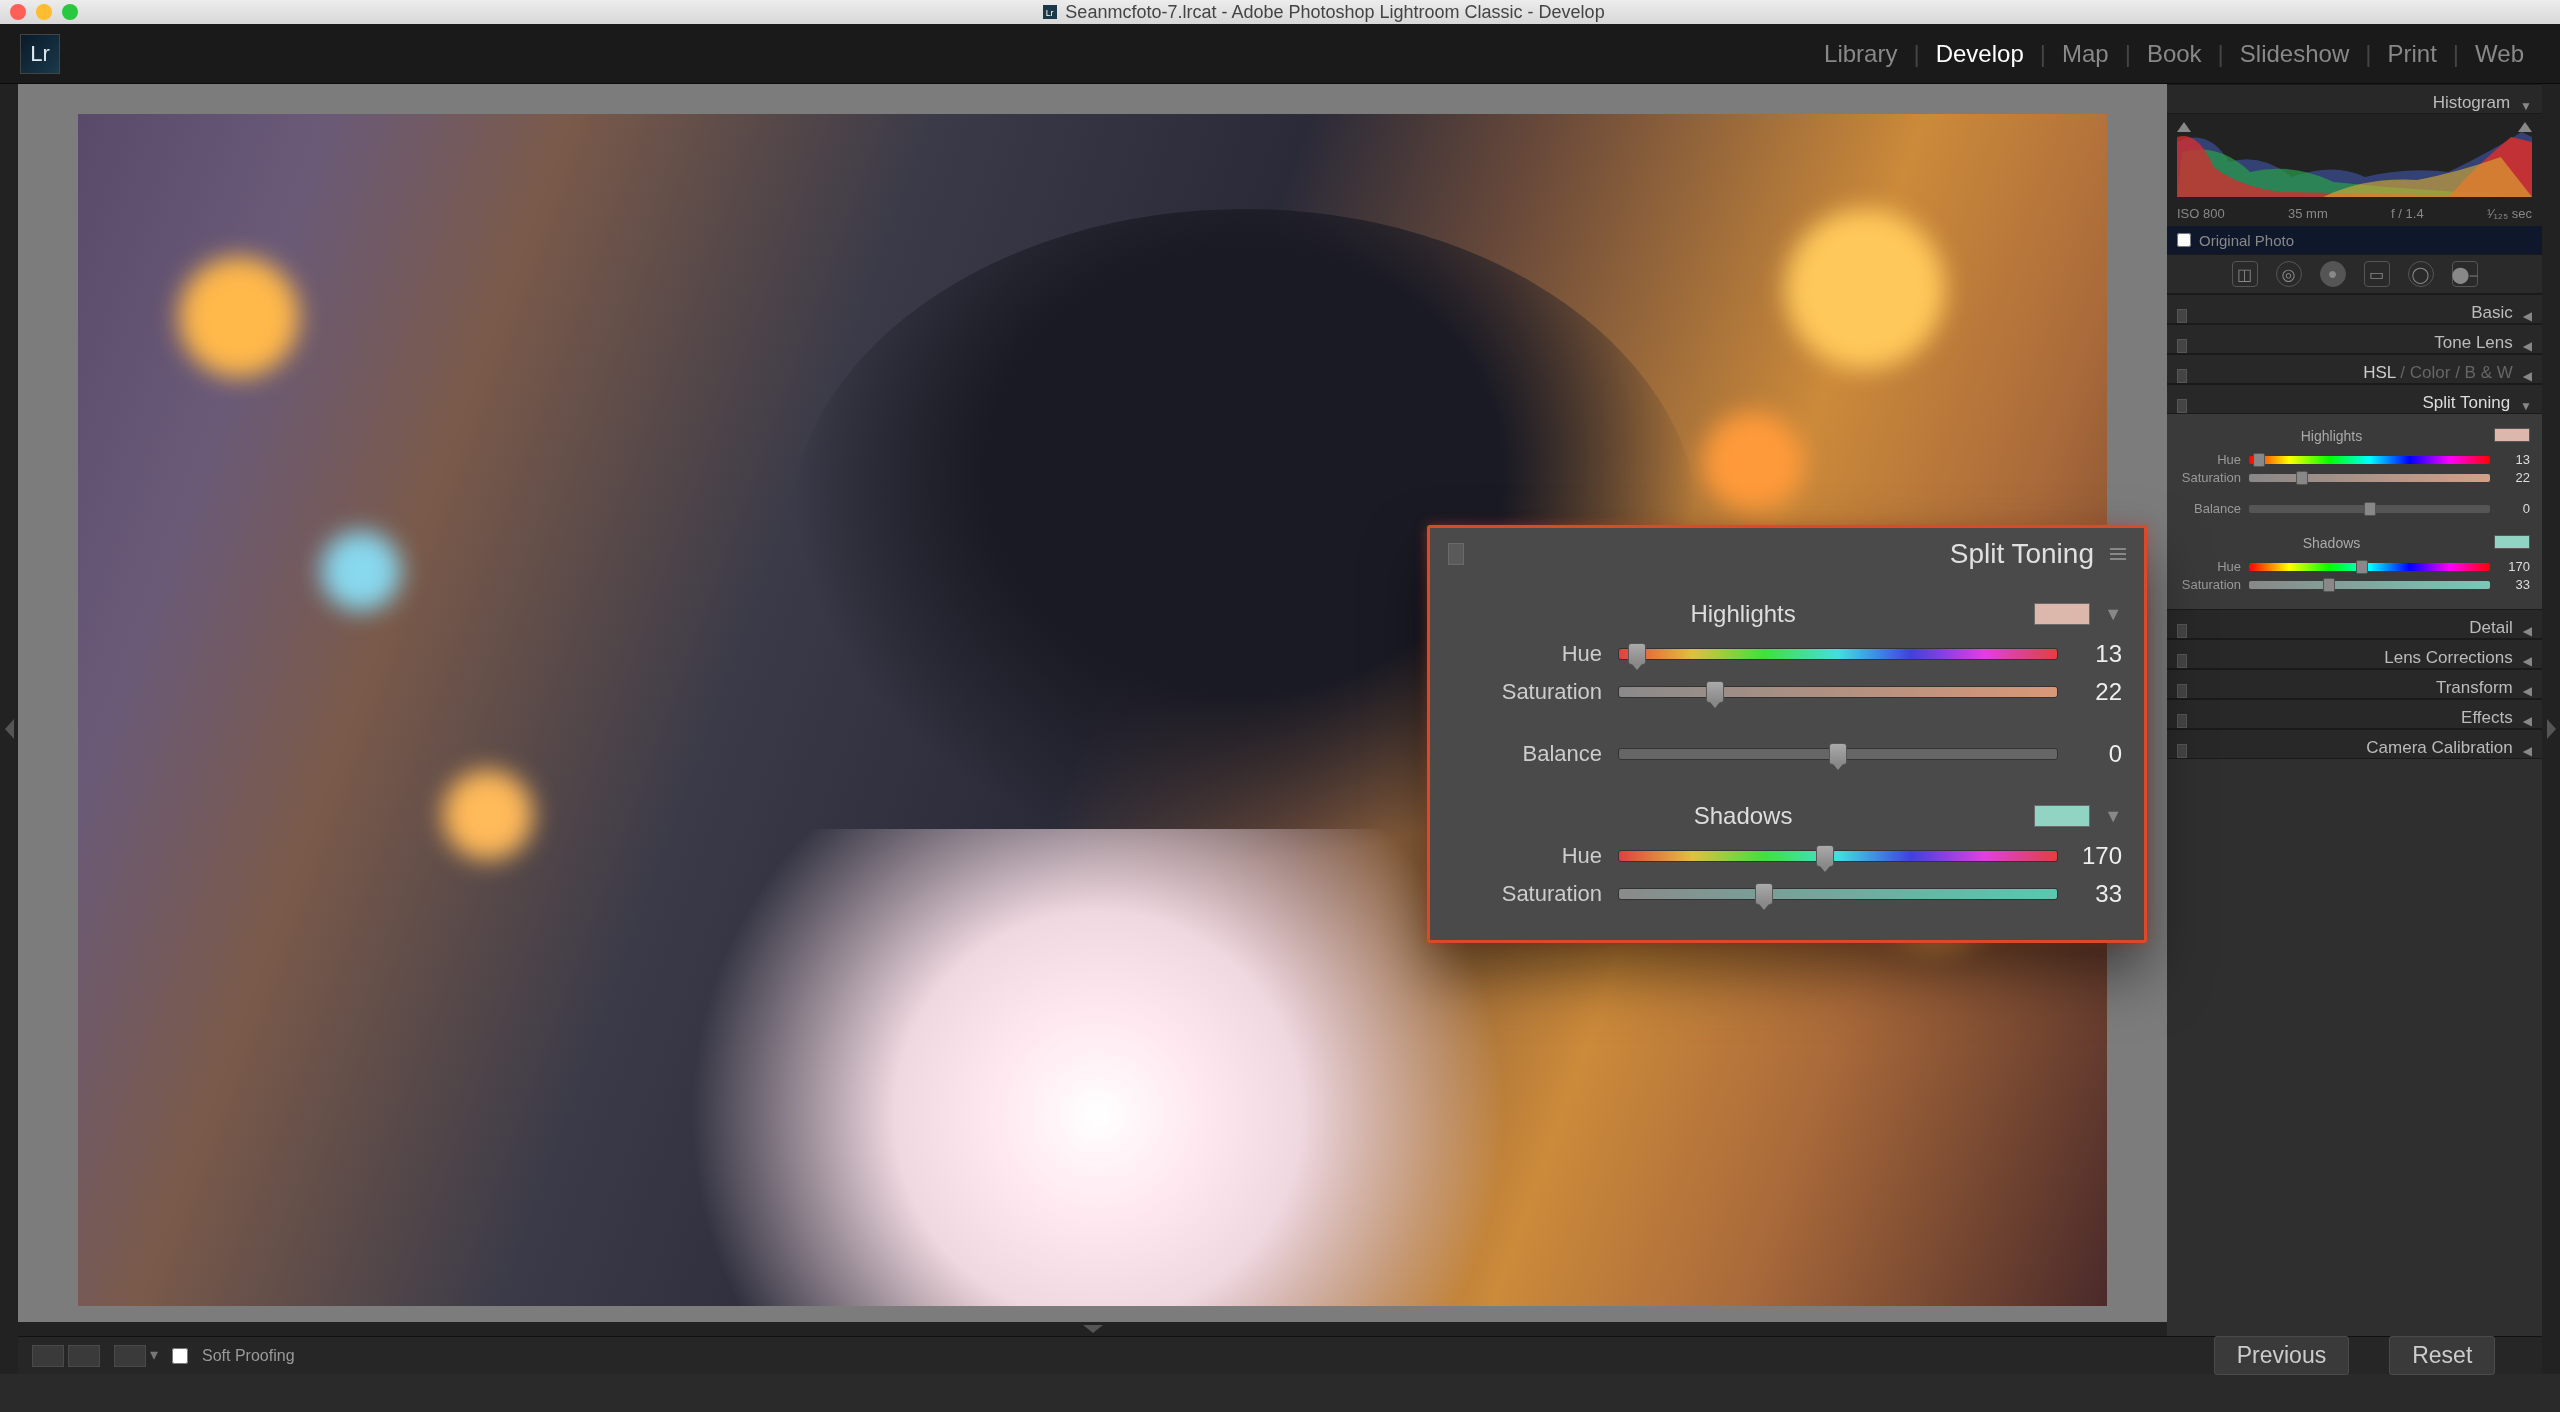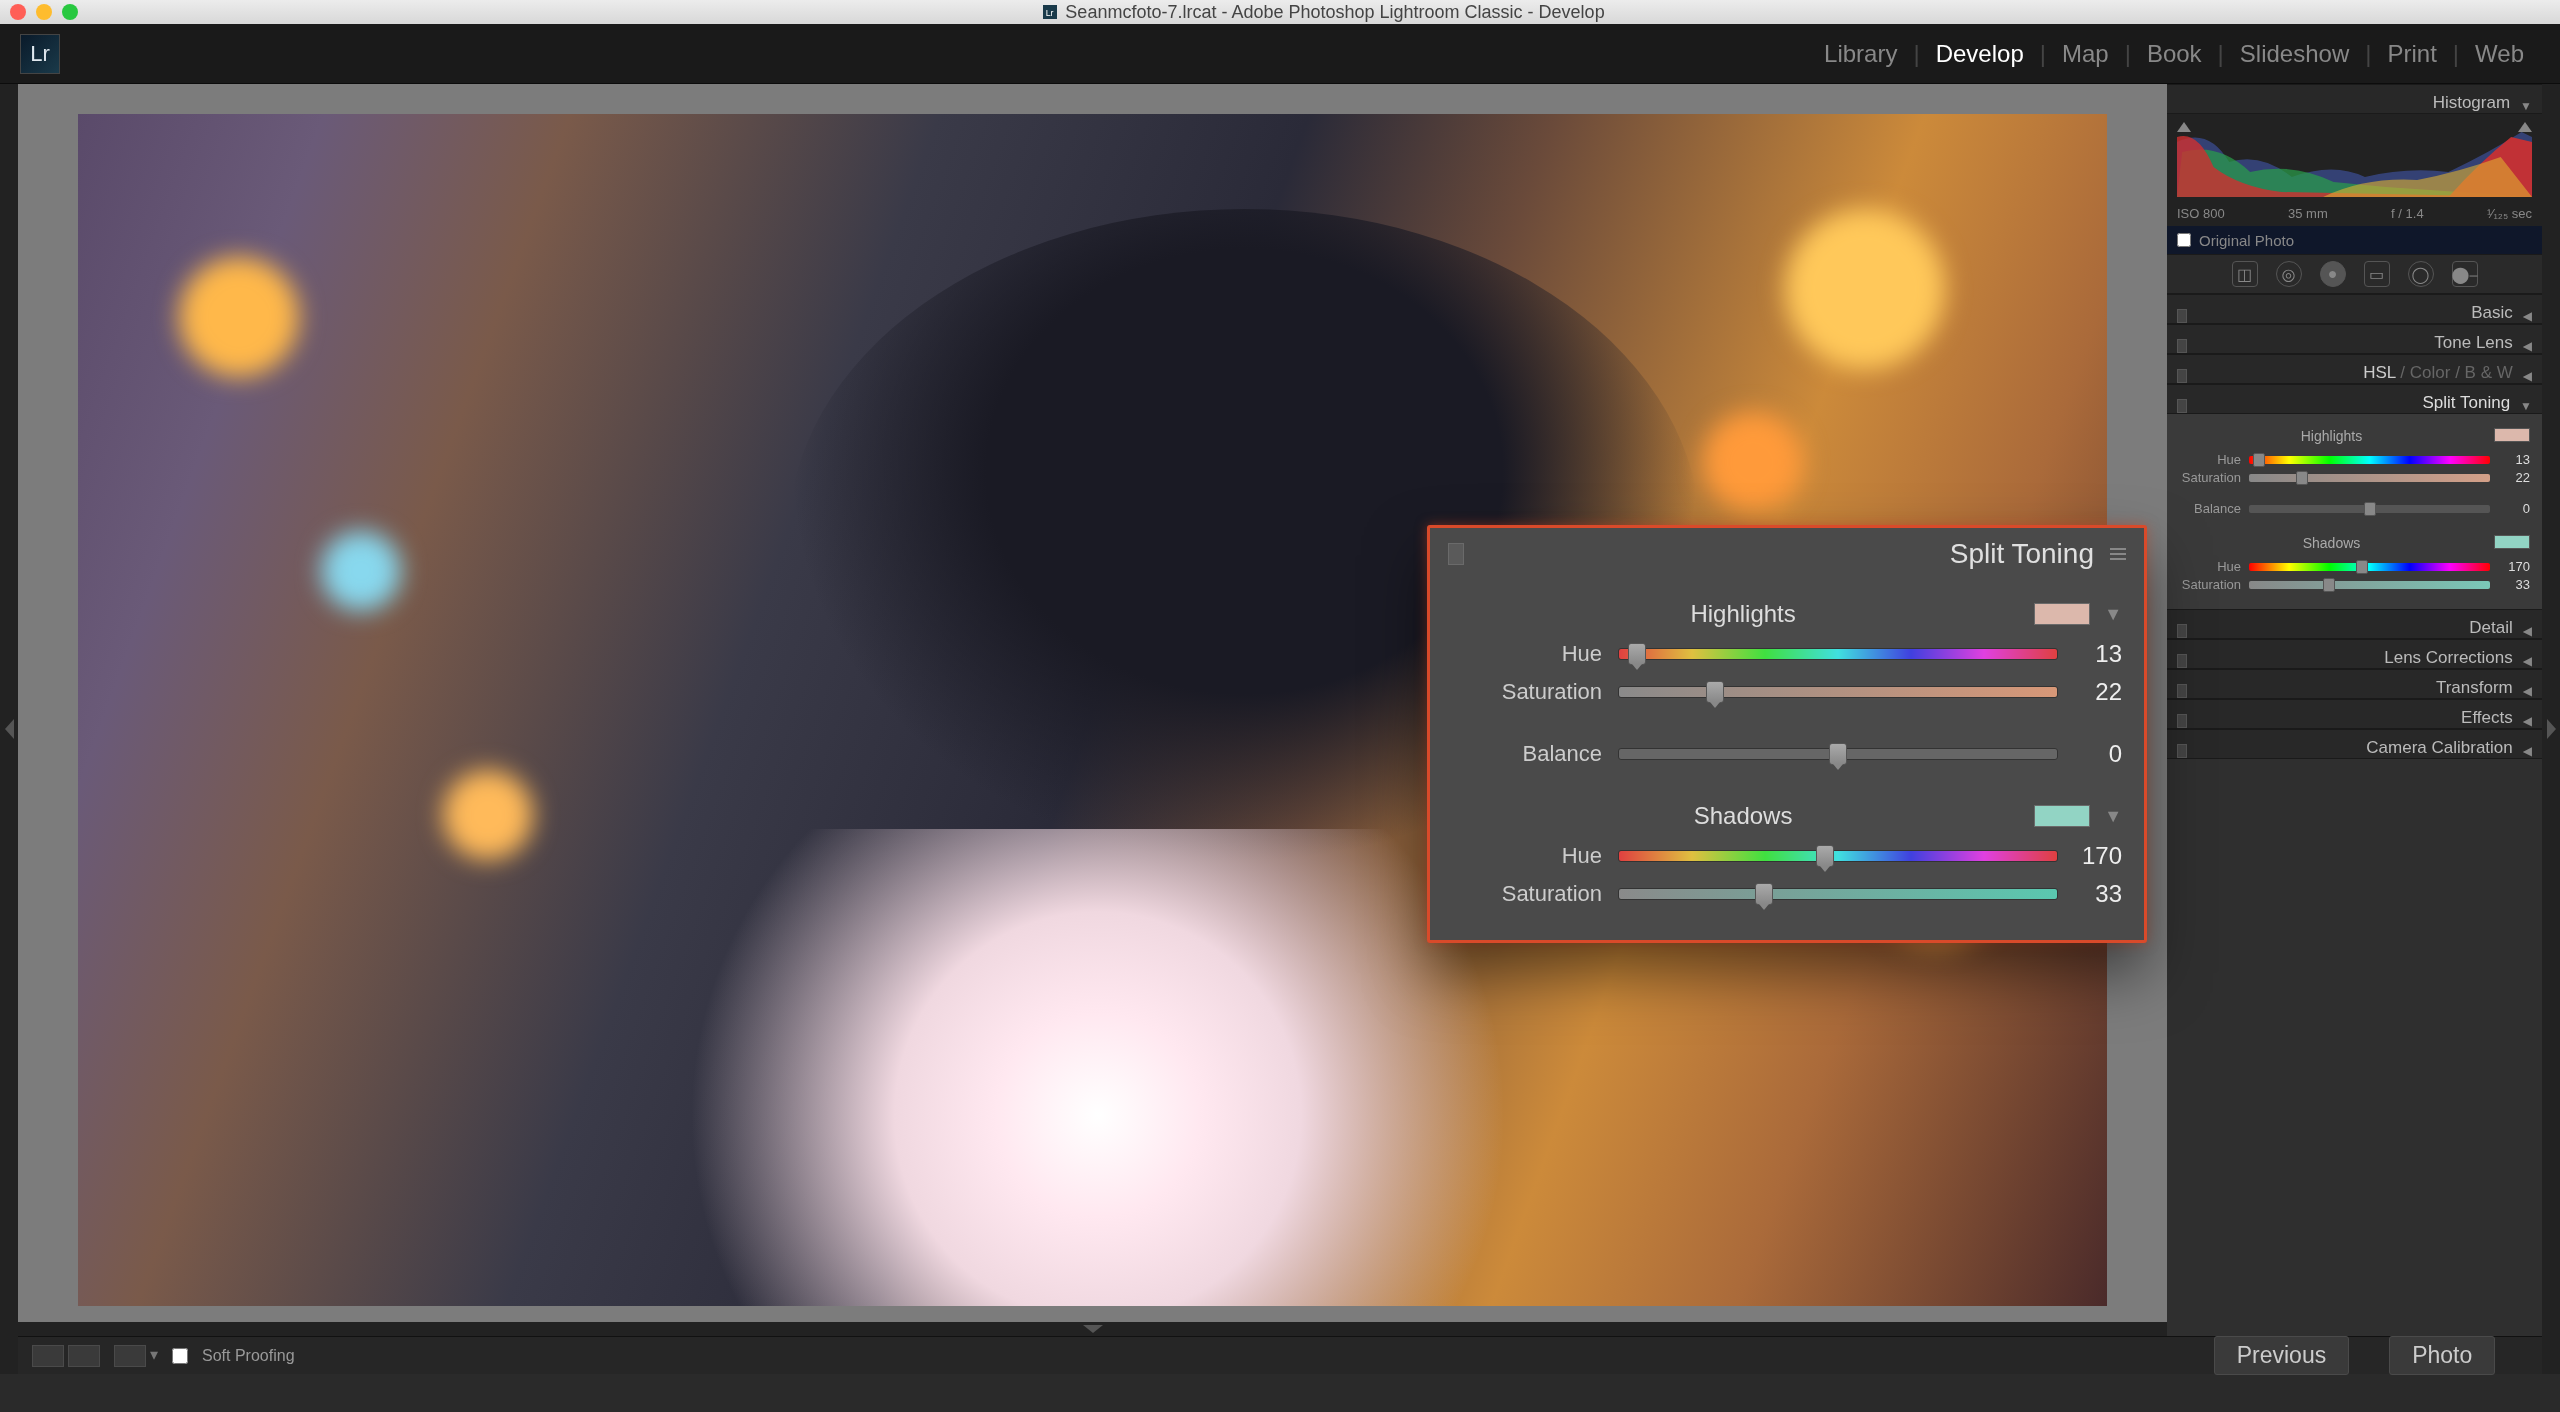--- a/index.html
+++ b/index.html
@@ -318,21 +318,21 @@
       </div>
     <div class="panel-head">
         <span class="sw"></span>
         <span>Camera Calibration</span>
         <span class="tri">◀</span>
       </div>
 
     <div style="flex:1"></div>
     <div class="rcol-bottom">
       <button>Previous</button>
-      <button>Photo</button>
+      <button>Reset</button>
     </div>
   </div>
 
   <div class="collapse-edge collapse-right"></div>
 </div>
 
 <div class="overlay">
   <div class="ov-head">
     <div class="sw"></div>
     <span>Split Toning</span>

